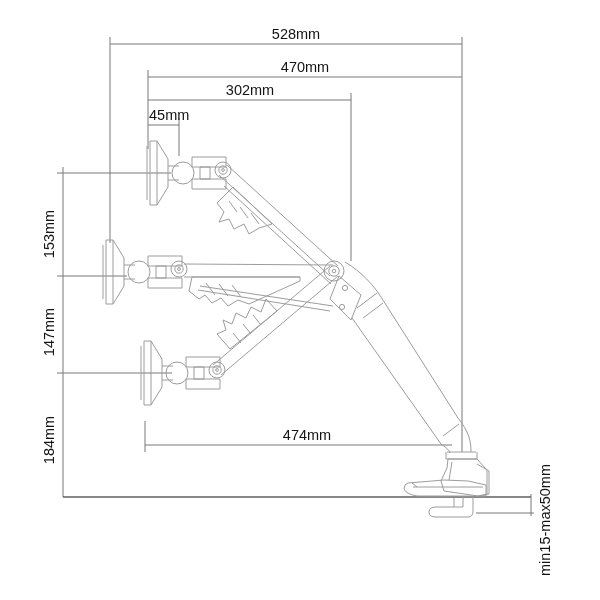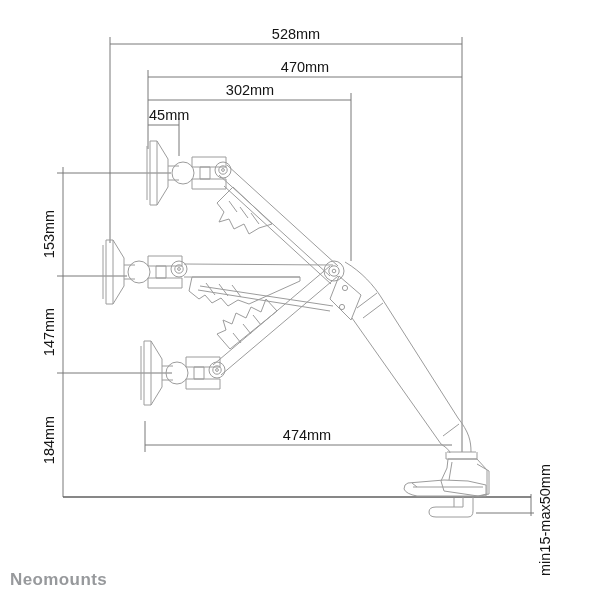--- a/index.html
+++ b/index.html
@@ -143,15 +143,14 @@
       <line x1="413" y1="487" x2="483" y2="487"></line>
       <line x1="412" y1="483" x2="417" y2="487"></line>
       <line x1="463" y1="497" x2="463" y2="507"></line>
       <line x1="473" y1="497" x2="473" y2="511"></line>
       <line x1="454" y1="498" x2="454" y2="507"></line>
       <path d="M 463,507 L 436,507 Q 429,507 429,512 Q 429,517 436,517 L 468,517 Q 473,517 473,511"></path>
     </g>
   </g>
 </svg>
 
-<div class="logo">Neomounts</div>
 
 </div>
 
 </body></html>

